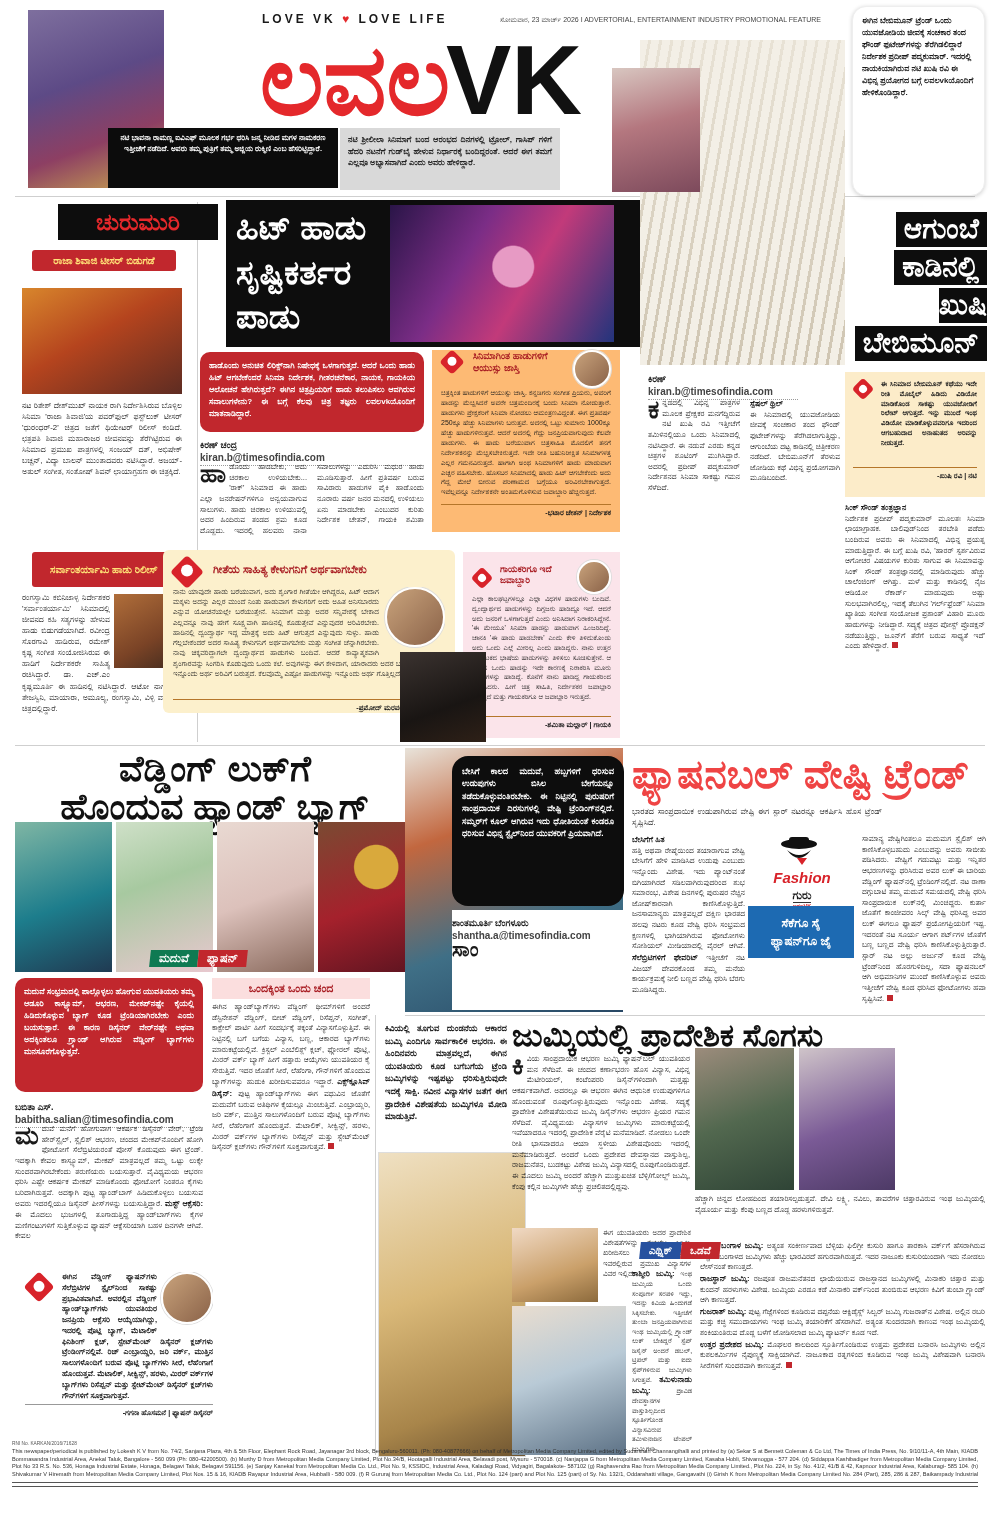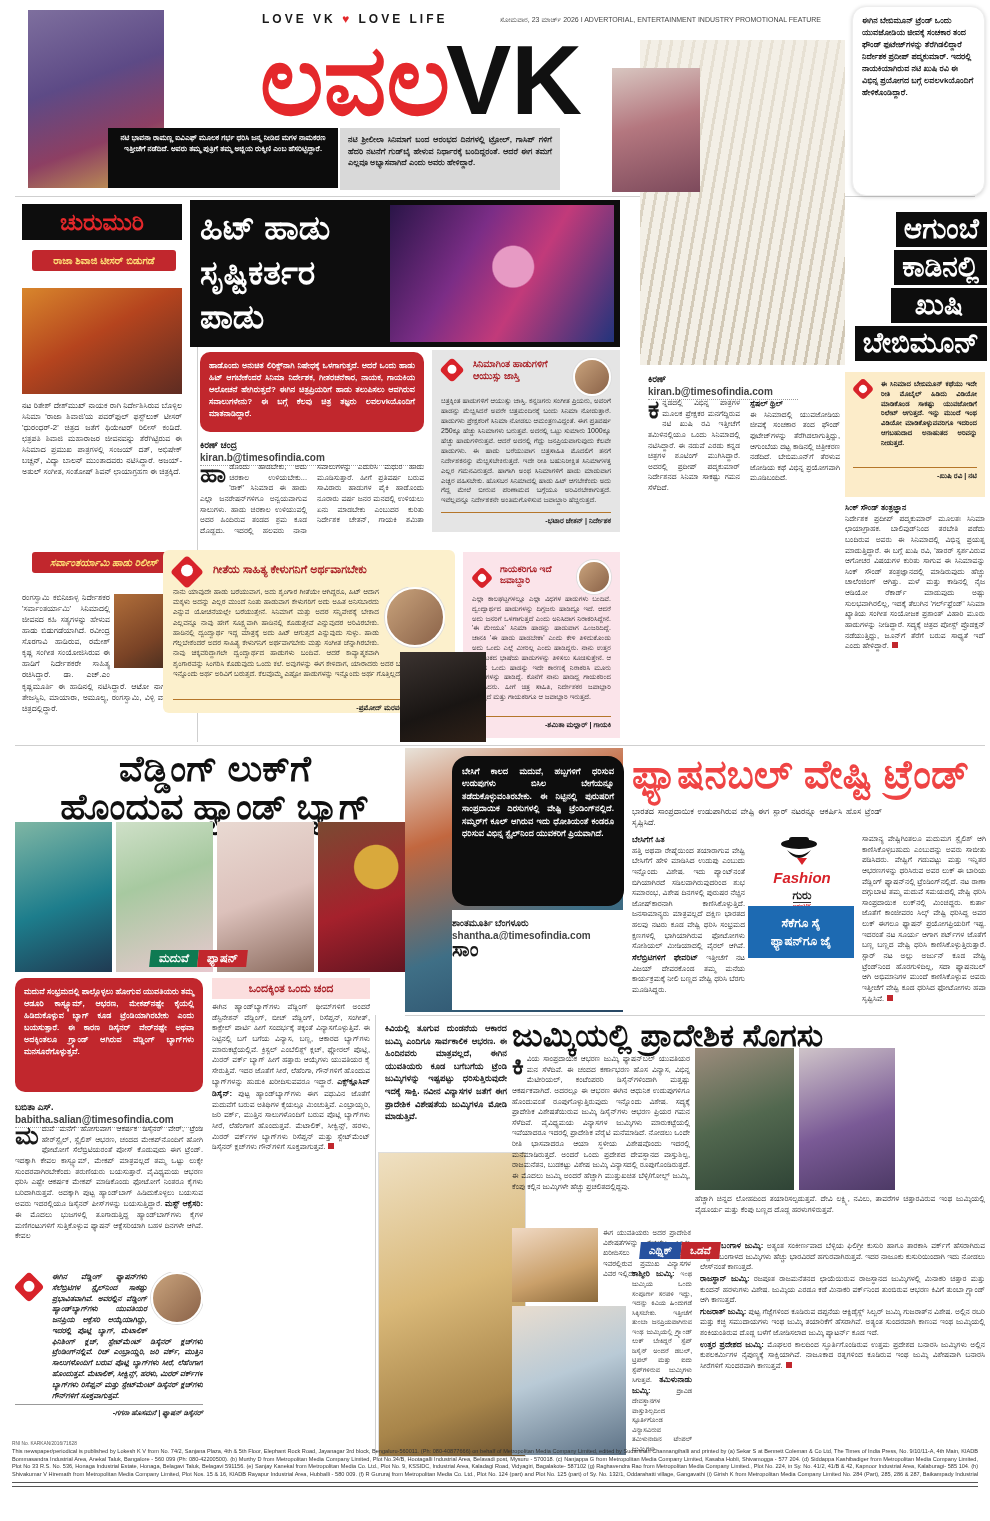--- a/index.html
+++ b/index.html
@@ -4,21 +4,21 @@
 <style>
   html,body{margin:0;padding:0;background:#888;}
   .page{position:relative;width:990px;height:1521px;background:#fff;margin:0 auto;
         font-family:"Liberation Sans","DejaVu Sans",sans-serif;color:#1a1a1a;overflow:hidden;}
   .abs{position:absolute;}
   .photo{background:#b9aa96;}
   .cap{font-size:7.5px;line-height:1.4;}
   .jtxt{font-size:7.5px;line-height:1.42;text-align:justify;overflow:hidden;}
   .jtxt b{font-size:7.8px;}
   .hairline{background:#cfcfcf;}
-  .blackhead{background:#0d0d0d;color:#fff;font-weight:bold;}
+  .blackhead{background:#0d0d0d;color:#fff;font-weight:bold;margin-left:36px;}
   .byline-name{font-weight:bold;font-size:9px;}
   .byline-mail{font-size:10px;color:#444;border-bottom:1px dotted #999;padding-bottom:2px;display:block;font-weight:bold;}
   .dropcap{float:left;font-size:25px;font-weight:bold;line-height:.85;margin:1px 3px 0 0;}
   .dia{position:relative;background:#d8232a;transform:rotate(45deg);border-radius:4px;flex:none;}
   .dia::after{content:'';position:absolute;left:22%;top:22%;width:50%;height:50%;border-radius:50%;background:#fff;}
   .sign{font-size:7.2px;font-weight:bold;text-align:right;border-top:1px solid #b5762a;padding-top:3px;margin-top:4px;}
   .qhead{color:#a81c22;font-weight:bold;font-size:9.5px;margin:0 0 4px 0;}
   .circphoto{border-radius:50%;background:linear-gradient(135deg,#c9a37c,#8a6248);border:2px solid #fff;box-shadow:0 0 0 1px #ddd;flex:none;}
   .endsq{display:inline-block;width:6px;height:6px;background:#c1272d;margin-left:3px;}
   .tag{display:inline-block;color:#fff;font-weight:bold;font-size:11.5px;padding:2px 9px;transform:skewX(-6deg);}
@@ -77,21 +77,21 @@
   <div class="abs" style="left:32px;top:250px;width:140px;background:#c1272d;color:#ffe277;font-weight:bold;font-size:10px;
               text-align:center;padding:4px 2px;border-radius:3px;line-height:1.3;">
     <span>ರಾಜಾ ಶಿವಾಜಿ ಟೀಸರ್ ಬಿಡುಗಡೆ</span>
   </div>
   <div class="abs photo" style="left:22px;top:288px;width:160px;height:106px;
               background:linear-gradient(150deg,#d8862c 0%,#b5441e 45%,#5e2c22 100%);"></div>
   <div class="abs jtxt" style="left:22px;top:400px;width:160px;height:148px;font-size:7.8px;">
     <span>ನಟ ರಿತೇಶ್ ದೇಶ್‌ಮುಖ್ ನಾಯಕ ರಾಗಿ ನಿರ್ದೇಶಿಸಿರುವ ಬೊಳ್ಳಿಲ ಸಿನಿಮಾ 'ರಾಜಾ ಶಿವಾಜಿ'ಯ ಪವರ್‌ಫುಲ್ ಫಸ್ಟ್‌ಲುಕ್ ಟೀಸರ್ 'ಧುರಂಧರ್-2' ಚಿತ್ರದ ಜತೆಗೆ ಥಿಯೇಟರ್ ರಿಲೀಸ್ ಕಂಡಿದೆ. ಛತ್ರಪತಿ ಶಿವಾಜಿ ಮಹಾರಾಜರ ಜೀವನವನ್ನು ತೆರೆಗಿಟ್ಟಿರುವ ಈ ಸಿನಿಮಾದ ಪ್ರಮುಖ ಪಾತ್ರಗಳಲ್ಲಿ ಸಂಜಯ್ ದತ್, ಅಭಿಷೇಕ್ ಬಚ್ಚನ್, ವಿದ್ಯಾ ಬಾಲನ್ ಮುಂತಾದವರು ನಟಿಸಿದ್ದಾರೆ. ಅಜಯ್-ಅತುಲ್ ಸಂಗೀತ, ಸಂತೋಷ್ ಶಿವನ್ ಛಾಯಾಗ್ರಹಣ ಈ ಚಿತ್ರಕ್ಕಿದೆ.</span>
   </div>
   <div class="abs" style="left:32px;top:552px;width:140px;background:#c1272d;color:#ffe277;font-weight:bold;font-size:10px;
-              text-align:center;padding:4px 2px;border-radius:3px;line-height:1.3;font-style:italic;">
+              text-align:center;padding:11px 2px;border-radius:3px;line-height:1.3;">
     <span>ಸರ್ವಾಂತರ್ಯಾಮಿ ಹಾಡು ರಿಲೀಸ್</span>
   </div>
   <div class="abs jtxt" style="left:22px;top:592px;width:160px;height:150px;font-size:7.8px;">
     <span class="photo" style="float:right;width:68px;height:74px;margin:2px 0 3px 4px;
                  background:linear-gradient(150deg,#b06e3a 0%,#7a4326 60%,#402a1e 100%);"></span>
     <span>ರಂಗಸ್ವಾಮಿ ಕಬಿನಿಜಾಳ್ಳ ನಿರ್ದೇಶಕರ 'ಸರ್ವಾಂತರ್ಯಾಮಿ' ಸಿನಿಮಾದಲ್ಲಿ ಜೀವನದ ಕಹಿ ಸತ್ಯಗಳನ್ನು ಹೇಳುವ ಹಾಡು ಬಿಡುಗಡೆಯಾಗಿದೆ. ರವೀಂದ್ರ ಸೊರಗಾವಿ ಹಾಡಿರುವ, ರಮೇಶ್ ಕೃಷ್ಣ ಸಂಗೀತ ಸಂಯೋಜಿಸಿರುವ ಈ ಹಾಡಿಗೆ ನಿರ್ದೇಶಕರೇ ಸಾಹಿತ್ಯ ರಚಿಸಿದ್ದಾರೆ. ಡಾ. ಎಚ್.ಎಂ ಕೃಷ್ಣಮೂರ್ತಿ ಈ ಹಾಡಿನಲ್ಲಿ ನಟಿಸಿದ್ದಾರೆ. ಆಟೋ ನಾಗರಾಜ್, ತೇಜಸ್ವಿನಿ, ಮಾಯಾರಾ, ಅಮೂಲ್ಯ, ರಂಗಸ್ವಾಮಿ, ವಿಳ್ಳಿ ವಾಸು ಈ ಚಿತ್ರದಲ್ಲಿದ್ದಾರೆ.</span>
   </div>
 
   <div class="abs blackhead" style="left:190px;top:200px;width:430px;height:147px;">
     <div class="headline-kn" style="padding:6px 0 0 10px;font-size:33px;line-height:1.35;">
@@ -109,21 +109,21 @@
   </div>
 
   <div class="abs" style="left:200px;top:434px;width:224px;">
     <span class="byline-name">ಕಿರಣ್ ಚಂದ್ರ</span>
     <span class="byline-mail">kiran.b@timesofindia.com</span>
   </div>
   <div class="abs jtxt" style="left:200px;top:462px;width:224px;height:84px;column-count:2;column-gap:10px;">
     <span class="dropcap">ಹಾ</span><span>ಡೊಂದು ಹಾಡಬೇಕು, ಅದು ಚಿರಕಾಲ ಉಳಿಯಬೇಕು... 'ರಾಕ್' ಸಿನಿಮಾದ ಈ ಹಾಡು ಎಲ್ಲಾ ಜನರೇಷನ್‌ಗಳಿಗೂ ಅನ್ವಯವಾಗುವ ಸಾಲುಗಳು. ಹಾಡು ಚಿರಕಾಲ ಉಳಿಯುವಲ್ಲಿ ಅದರ ಹಿಂದಿರುವ ತಂಡದ ಶ್ರಮ ಕೂಡ ದೊಡ್ಡದು. ಇದರಲ್ಲಿ ಹಲವರು ನಾನಾ ಸವಾಲುಗಳನ್ನು ಎದುರಿಸಿ ಮಧುರ ಹಾಡು ಮೂಡಿಸುತ್ತಾರೆ. ಹೀಗೆ ಪ್ರತಿವರ್ಷ ಬರುವ ಸಾವಿರಾರು ಹಾಡುಗಳ ಪೈಕಿ ಹಾಡೊಂದು ನೂರಾರು ವರ್ಷ ಜನರ ಮನದಲ್ಲಿ ಉಳಿಯಲು ಏನು ಮಾಡಬೇಕು ಎಂಬುದರ ಕುರಿತು ನಿರ್ದೇಶಕ ಚೇತನ್, ಗಾಯಕಿ ಶಮಿತಾ ಮಲ್ಲಾರ್, ಗೀತ ರಚನೆಕಾರ ಪ್ರಮೋದ್ ಮರವಂತೆ ತಮ್ಮ ಅನಿಸಿಕೆ ವ್ಯಕ್ತಪಡಿಸಿದ್ದಾರೆ.</span>
   </div>
 
-  <div class="abs" style="left:432px;top:350px;width:188px;height:182px;background:#e5e5e5;padding:8px 9px;box-sizing:border-box;">
+  <div class="abs" style="left:432px;top:350px;width:188px;height:182px;background:#fdba74;padding:0 9px;box-sizing:border-box;">
     <div style="display:flex;gap:8px;align-items:flex-start;">
       <span class="dia" style="width:18px;height:18px;margin:3px 4px 0 2px;"></span>
       <span class="qhead">ಸಿನಿಮಾಗಿಂತ ಹಾಡುಗಳಿಗೆ ಆಯುಸ್ಸು ಜಾಸ್ತಿ</span>
       <span class="circphoto" style="width:34px;height:34px;"></span>
     </div>
     <div class="jtxt" style="font-size:7px;height:112px;">ಚಿತ್ರಕ್ಕಿಂತ ಹಾಡುಗಳಿಗೆ ಆಯುಸ್ಸು ಜಾಸ್ತಿ. ಕನ್ನಡಿಗರು ಸಂಗೀತ ಪ್ರಿಯರು, ಅವರಿಗೆ ಹಾಡನ್ನು ಮೆಚ್ಚಿಸಿದರೆ ಅವರೇ ಚಿತ್ರಮಂದಿರಕ್ಕೆ ಬಂದು ಸಿನಿಮಾ ನೋಡುತ್ತಾರೆ. ಹಾಡುಗಳು ಪ್ರೇಕ್ಷಕರಿಗೆ ಸಿನಿಮಾ ನೋಡಲು ಆಮಂತ್ರಣವಿದ್ದಂತೆ. ಈಗ ಪ್ರತಿವರ್ಷ 250ಕ್ಕೂ ಹೆಚ್ಚು ಸಿನಿಮಾಗಳು ಬರುತ್ತವೆ. ಅದರಲ್ಲಿ ಒಟ್ಟು ಸುಮಾರು 1000ಕ್ಕೂ ಹೆಚ್ಚು ಹಾಡುಗಳಿರುತ್ತವೆ. ಆದರೆ ಅದರಲ್ಲಿ ಗೆದ್ದು ಜನಪ್ರಿಯವಾಗುವುದು ಕೆಲವೇ ಹಾಡುಗಳು. ಈ ಹಾಡು ಬರೆಯುವಾಗ ಚಿತ್ರಸಾಹಿತಿ ಮೊದಲಿಗೆ ತನಗೆ ನಿರ್ದೇಶಕನನ್ನು ಮೆಚ್ಚಿಸಬೇಕಿರುತ್ತದೆ. ಇದೇ ರೀತಿ ಬಹುನಿರೀಕ್ಷಿತ ಸಿನಿಮಾಗಳತ್ತ ಎಲ್ಲರ ಗಮನವಿರುತ್ತದೆ. ಹಾಗಾಗಿ ಅಂಥ ಸಿನಿಮಾಗಳಿಗೆ ಹಾಡು ಮಾಡುವಾಗ ಎಚ್ಚರ ವಹಿಸಬೇಕು. ಹೊಸಬರ ಸಿನಿಮಾದಲ್ಲಿ ಹಾಡು ಹಿಟ್ ಆಗಬೇಕೆಂದು ಅದು ಗೆದ್ದ ಮೇಲೆ ಬೀರುವ ಪರಿಣಾಮದ ಬಗ್ಗೆಯೂ ಅರಿವಿರಬೇಕಾಗುತ್ತದೆ. ಇವೆಲ್ಲವನ್ನೂ ನಿರ್ದೇಶಕನೇ ಅಂತಿಮಗೊಳಿಸುವ ಜವಾಬ್ದಾರಿ ಹೆಚ್ಚಿರುತ್ತದೆ.</div>
     <div class="sign">-ಭಟಾರ ಚೇತನ್ | ನಿರ್ದೇಶಕ</div>
   </div>
 
   <div class="abs" style="left:163px;top:550px;width:292px;height:163px;background:#fcf0cc;border-radius:6px;padding:8px 10px;box-sizing:border-box;">
@@ -147,21 +147,21 @@
     <div class="jtxt" style="font-size:6.9px;height:118px;">ಎಲ್ಲಾ ಕಾಲಘಟ್ಟಗಳಲ್ಲೂ ಎಲ್ಲಾ ವಿಧಗಳ ಹಾಡುಗಳು ಬಂದಿವೆ. ದ್ವಂದ್ವಾರ್ಥದ ಹಾಡುಗಳನ್ನು ದಿಗ್ಗಜರು ಹಾಡಿದ್ದೂ ಇದೆ. ಆದರೆ ಅದು ಜನರಿಗೆ ಒಳಗಾಗುತ್ತದೆ ಎಂದು ಅನಿಸಿದಾಗ ನಿರಾಕರಿಸಿದ್ದೇನೆ. 'ಈ ಮೇಯೂ' ಸಿನಿಮಾ ಹಾಡನ್ನು ಹಾಡುವಾಗ ಹಿಂಜರಿದಿದ್ದೆ. ಜಾನಕಿ 'ಈ ಹಾಡು ಹಾಡಬೇಕಾ' ಎಂದು ಕೇಳಿ ತಿಳಿದುಕೊಂಡು ಅದು ಒಂದು ಎಲ್ಲೆ ಮೀರಿಲ್ಲ ಎಂದು ಹಾಡಿದ್ದರು. ನಾನು ಉತ್ತರ ಕರ್ನಾಟಕದ ಭಾಷೆಯ ಹಾಡುಗಳನ್ನು ತಿಳಿಸಲು ಸೂಚಿಸುತ್ತೇನೆ. ಆ ಭಾಗದ ಒಂದು ಹಾಡನ್ನು ಇದೇ ಕಾರಣಕ್ಕೆ ನಿರಾಕರಿಸಿ ಮೂರು ಹಾಡುಗಳನ್ನು ಹಾಡಿದ್ದೆ. ಕೊನೆಗೆ ನಾನು ಹಾಡಿದ್ದ ಗಾಯಕರಿಂದ ಹಾಡಿಸಿದರು. ಹೀಗೆ ಚಿತ್ರ ಸಾಹಿತಿ, ನಿರ್ದೇಶಕರ ಜವಾಬ್ದಾರಿ ಇರುತ್ತದೆ ಮತ್ತು ಗಾಯಕರಿಗೂ ಆ ಜವಾಬ್ದಾರಿ ಇರುತ್ತದೆ.</div>
     <div class="sign">-ಶಮಿತಾ ಮಲ್ಲಾರ್ | ಗಾಯಕಿ</div>
   </div>
 
   <div class="abs photo" style="left:400px;top:652px;width:86px;height:90px;z-index:2;
               background:linear-gradient(160deg,#3b3330 0%,#191513 60%,#2e2017 100%);"></div>
 
   <div class="abs" style="left:700px;top:212px;width:287px;text-align:right;z-index:5;">
     <div><span class="blackhead headline-kn" style="display:inline-block;font-size:28px;padding:1px 8px;margin-bottom:3px;">ಆಗುಂಬೆ</span></div>
     <div><span class="blackhead headline-kn" style="display:inline-block;font-size:28px;padding:1px 8px;margin-bottom:3px;">ಕಾಡಿನಲ್ಲಿ</span></div>
-    <div><span class="blackhead headline-kn" style="display:inline-block;font-size:28px;padding:1px 24px;margin-bottom:3px;">ಖುಷಿ</span></div>
+    <div><span class="blackhead headline-kn" style="display:inline-block;font-size:28px;padding:1px 0;margin-bottom:3px;">ಖುಷಿ</span></div>
     <div><span class="blackhead headline-kn" style="display:inline-block;font-size:28px;padding:1px 8px;">ಬೇಬಿಮೂನ್</span></div>
   </div>
 
   <div class="abs" style="left:648px;top:368px;width:150px;">
     <span class="byline-name">ಕಿರಣ್</span>
     <span class="byline-mail">kiran.b@timesofindia.com</span>
   </div>
 
   <div class="abs jtxt" style="left:648px;top:398px;width:92px;height:344px;">
     <span class="dropcap">ಕ</span><span>ನ್ನಡದಲ್ಲಿ ವಿಭಿನ್ನ ಪಾತ್ರಗಳ ಮೂಲಕ ಪ್ರೇಕ್ಷಕರ ಮನಗೆದ್ದಿರುವ ನಟಿ ಖುಷಿ ರವಿ ಇತ್ತೀಚೆಗೆ ತಮಿಳಿ­ನಲ್ಲಿಯೂ ಒಂದು ಸಿನಿಮಾದಲ್ಲಿ ನಟಿಸಿದ್ದಾರೆ. ಈ ನಡುವೆ ಎರಡು ಕನ್ನಡ ಚಿತ್ರಗಳ ಶೂಟಿಂಗ್ ಮುಗಿಸಿದ್ದಾರೆ. ಅದರಲ್ಲಿ ಪ್ರದೀಪ್ ಪದ್ಮಕುಮಾರ್ ನಿರ್ದೇಶನದ ಸಿನಿಮಾ ಸಾಕಷ್ಟು ಗಮನ ಸೆಳೆದಿದೆ.</span>
@@ -207,21 +207,21 @@
   <div class="abs" style="left:15px;top:1096px;width:188px;">
     <span class="byline-name">ಬಬಿತಾ ಎಸ್.</span>
     <span class="byline-mail">babitha.salian@timesofindia.com</span>
   </div>
   <div class="abs jtxt" style="left:15px;top:1124px;width:188px;height:146px;">
     <span class="dropcap">ಮ</span><span>ದುವೆ ಮನೆಗೆ ಹೋಗುವಾಗ ಆಕರ್ಷಕ ಡಿಸೈನರ್ ವೇರ್, ಟ್ರೆಂಡಿ ಹೇರ್‌ಸ್ಟೈಲ್, ಸ್ಟೈಲಿಶ್ ಆಭರಣ, ಚಂದದ ಮೇಕಪ್‌ನೊಂದಿಗೆ ಹೋಗಿ ಫೋಟೋಗೆ ಸೆಲೆಬ್ರಿಟಿಯರಂತೆ ಪೋಸ್ ಕೊಡುವುದು ಈಗ ಟ್ರೆಂಡ್. ಇದಕ್ಕಾಗಿ ಕೇವಲ ಕಾಸ್ಟ್ಯೂಮ್, ಮೇಕಪ್ ಮಾತ್ರವಲ್ಲದೆ ತಮ್ಮ ಒಟ್ಟು ಲುಕ್ಕೇ ಸುಂದರವಾಗಿರಬೇಕೆಂದು ತರುಣಿಯರು ಬಯಸುತ್ತಾರೆ. ವೈವಿಧ್ಯಮಯ ಆಭರಣ ಧರಿಸಿ ಎಷ್ಟೇ ಆಕರ್ಷಕ ಮೇಕಪ್ ಮಾಡಿಕೊಂಡು ಫೋಟೋಗೆ ನಿಂತರೂ ಕೈಗಳು ಬರಿದಾಗಿರುತ್ತವೆ. ಅದಕ್ಕಾಗಿ ಪುಟ್ಟ ಹ್ಯಾಂಡ್‌ಬಾಗ್ ಹಿಡಿದುಕೊಳ್ಳಲು ಬಯಸುವ ಅವರು ಇದರಲ್ಲಿಯೂ ಡಿಸೈನರ್ ಪೀಸ್‌ಗಳನ್ನು ಬಯಸುತ್ತಿದ್ದಾರೆ.</span>
     <b>ಮಸ್ಟ್ ಆಕ್ಸೆಸರಿ:</b>
     <span>ಈ ಮೊದಲು ಭುಜಗಳಲ್ಲಿ ತೂಗಾಡುತ್ತಿದ್ದ ಹ್ಯಾಂಡ್‌ಬಾಗ್‌ಗಳು ಕೈಗಳ ಮಣಿಗಂಟುಗಳಿಗೆ ಸುತ್ತಿಕೊಳ್ಳುವ ಫ್ಯಾಷನ್ ಆಕ್ಸೆಸರಿಯಾಗಿ ಬಹಳ ದಿನಗಳೇ ಆಗಿವೆ. ಕೇವಲ</span>
   </div>
 
-  <div class="abs" style="left:15px;top:1272px;width:188px;height:168px;font-style:italic;">
+  <div class="abs" style="left:25px;top:1272px;width:188px;height:168px;">
     <div style="display:flex;gap:6px;align-items:flex-start;">
       <span class="dia" style="width:22px;height:22px;margin:4px 6px 0 3px;"></span>
       <div class="jtxt" style="font-size:7.6px;font-weight:bold;height:128px;">
         <span class="circphoto" style="float:right;width:48px;height:48px;margin:0 0 3px 4px;"></span>
         <span>ಈಗಿನ ವೆಡ್ಡಿಂಗ್ ಫ್ಯಾಷನ್‌ಗಳು ಸೆಲೆಬ್ರಿಟಿಗಳ ಸ್ಟೈಲ್‌ನಿಂದ ಸಾಕಷ್ಟು ಪ್ರಭಾವಿತವಾಗಿವೆ. ಅವರಲ್ಲಿನ ವೆಡ್ಡಿಂಗ್ ಹ್ಯಾಂಡ್‌ಬ್ಯಾಗ್‌ಗಳು ಯುವತಿಯರ ಜನಪ್ರಿಯ ಆಕ್ಸೆಸರಿ ಆಯ್ಕೆಯಾಗಿದ್ದು, ಇದರಲ್ಲಿ ಪೊಟ್ಲಿ ಬ್ಯಾಗ್, ಮೆಟಾಲಿಕ್ ಫಿನಿಶಿಂಗ್ ಕ್ಲಚ್, ಸ್ಟೇಟ್‌ಮೆಂಟ್ ಡಿಸೈನರ್ ಕ್ಲಚ್‌ಗಳು ಟ್ರೆಂಡಿಂಗ್‌ನಲ್ಲಿವೆ. ರಿಚ್ ಎಂಬ್ರಾಯ್ಡರಿ, ಜರಿ ವರ್ಕ್, ಮುತ್ತಿನ ಸಾಲುಗಳೊಂದಿಗೆ ಬರುವ ಪೊಟ್ಲಿ ಬ್ಯಾಗ್‌ಗಳು ಸೀರೆ, ಲೆಹೆಂಗಾಗೆ ಹೊಂದುತ್ತವೆ. ಮೆಟಾಲಿಕ್, ಸೀಕ್ವಿನ್ಸ್, ಹರಳು, ಮಿರರ್ ವರ್ಕ್‌ಗಳ ಬ್ಯಾಗ್‌ಗಳು ರಿಸೆಪ್ಷನ್ ಮತ್ತು ಸ್ಟೇಟ್‌ಮೆಂಟ್ ಡಿಸೈನರ್ ಕ್ಲಚ್‌ಗಳು ಗೌನ್‌ಗಳಿಗೆ ಸೂಕ್ತವಾಗುತ್ತವೆ.</span>
       </div>
     </div>
     <div class="sign" style="border-top-color:#999;">-ಗಗನಾ ಹೊಸಮನೆ | ಫ್ಯಾಷನ್ ಡಿಸೈನರ್</div>
   </div>
 

